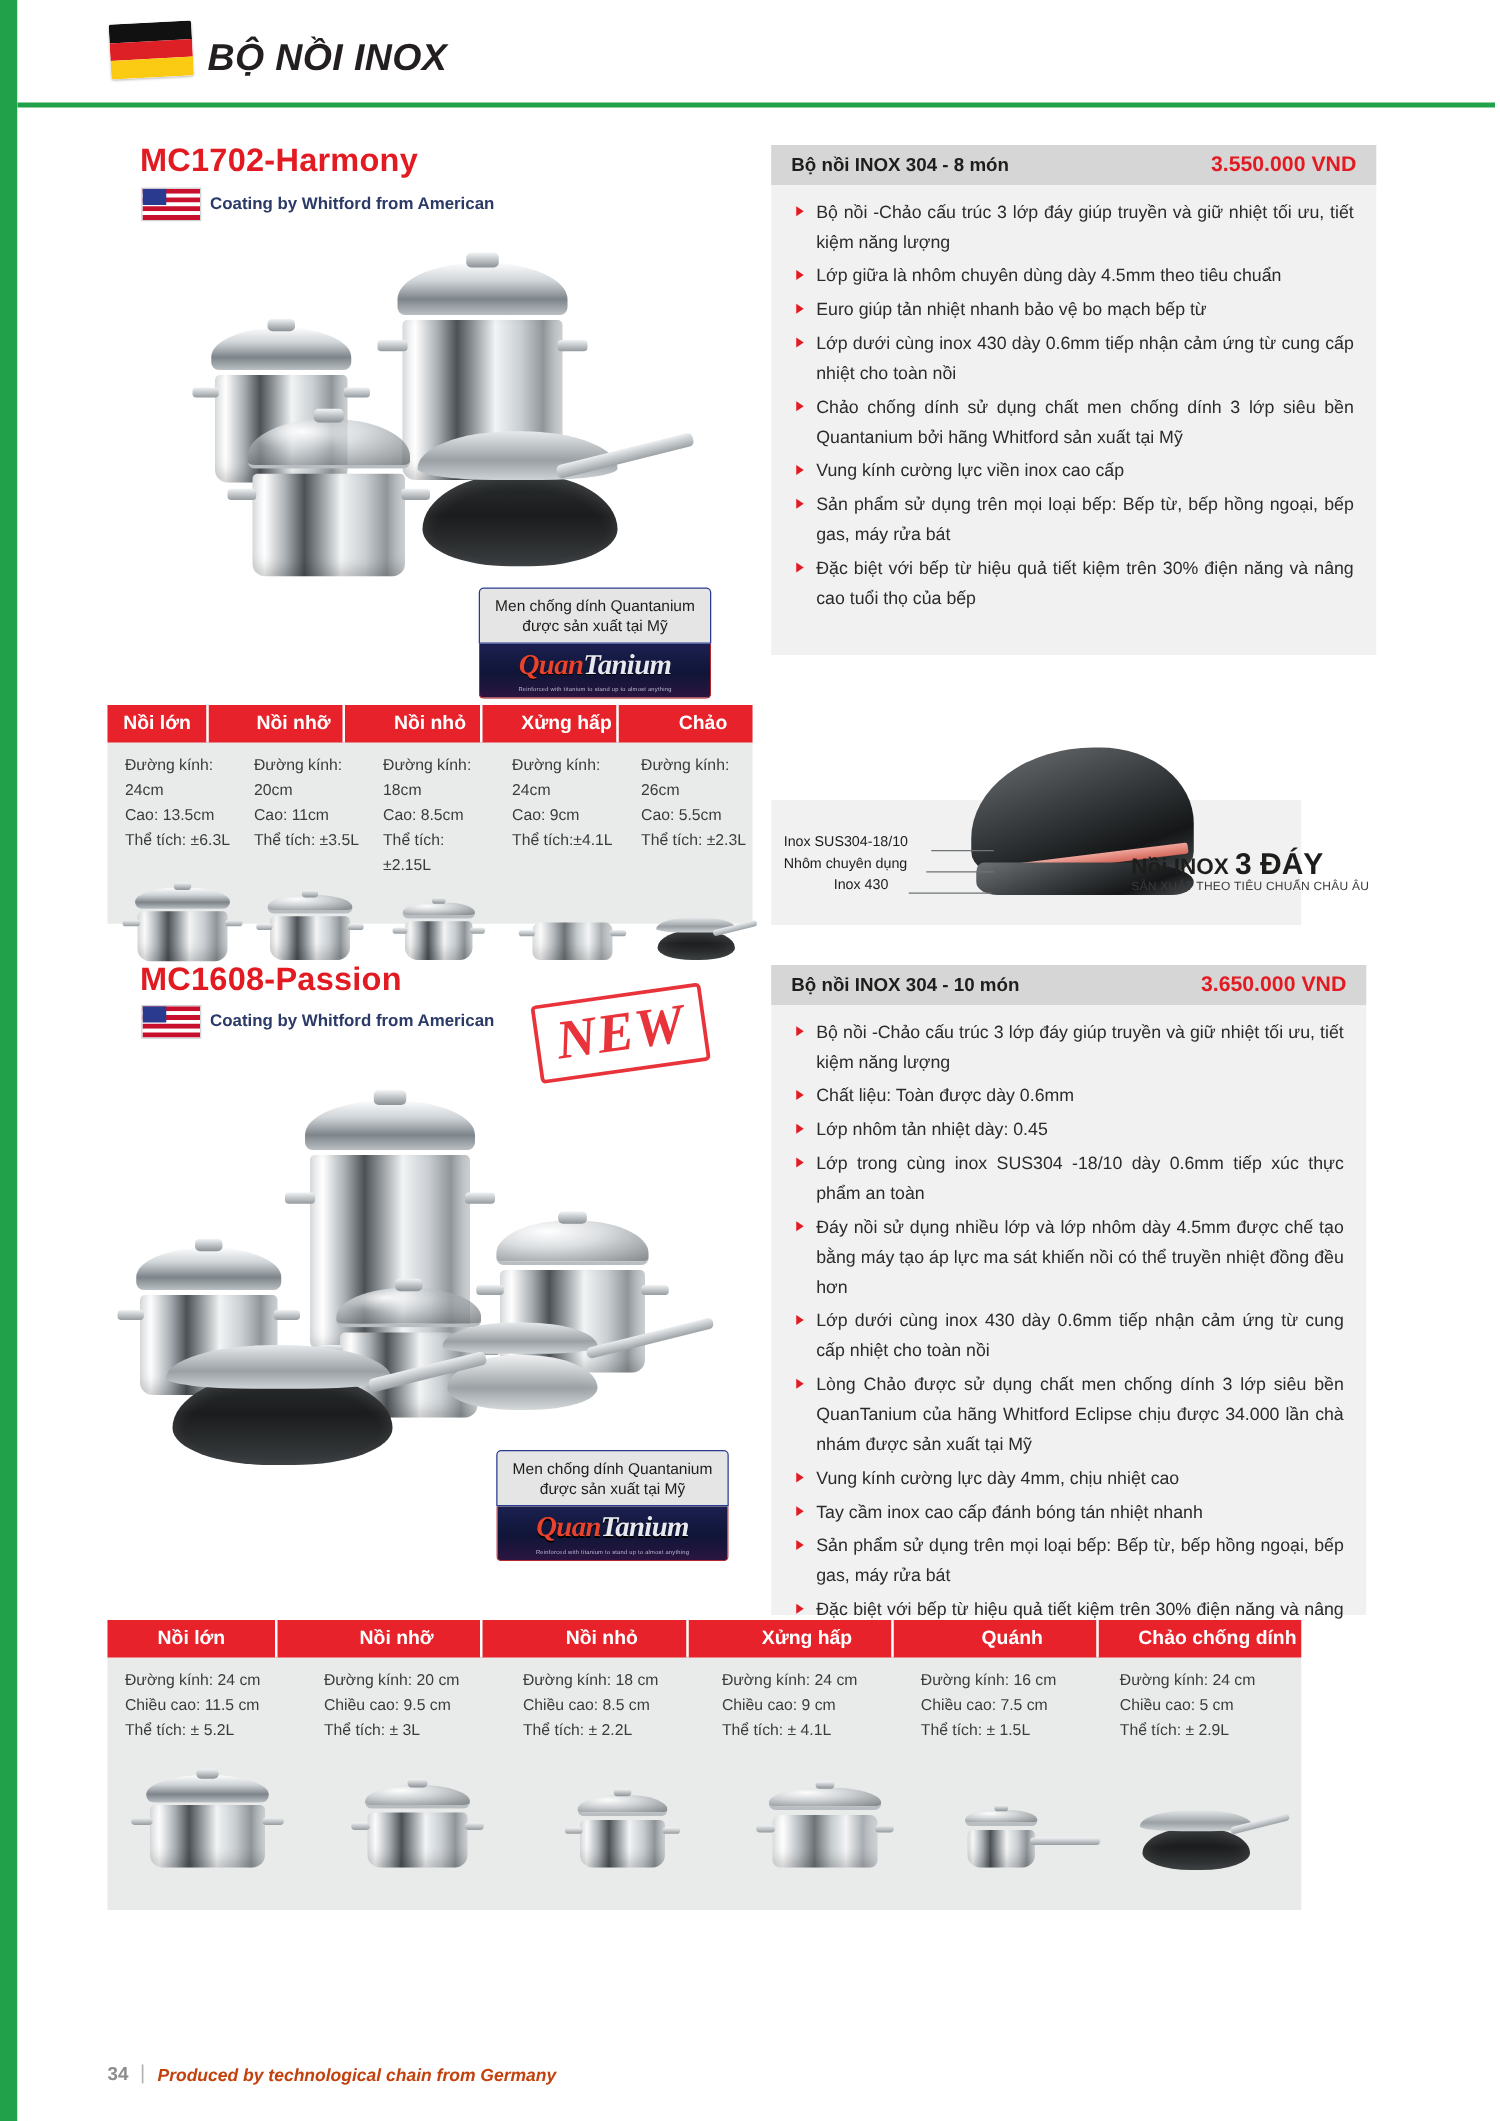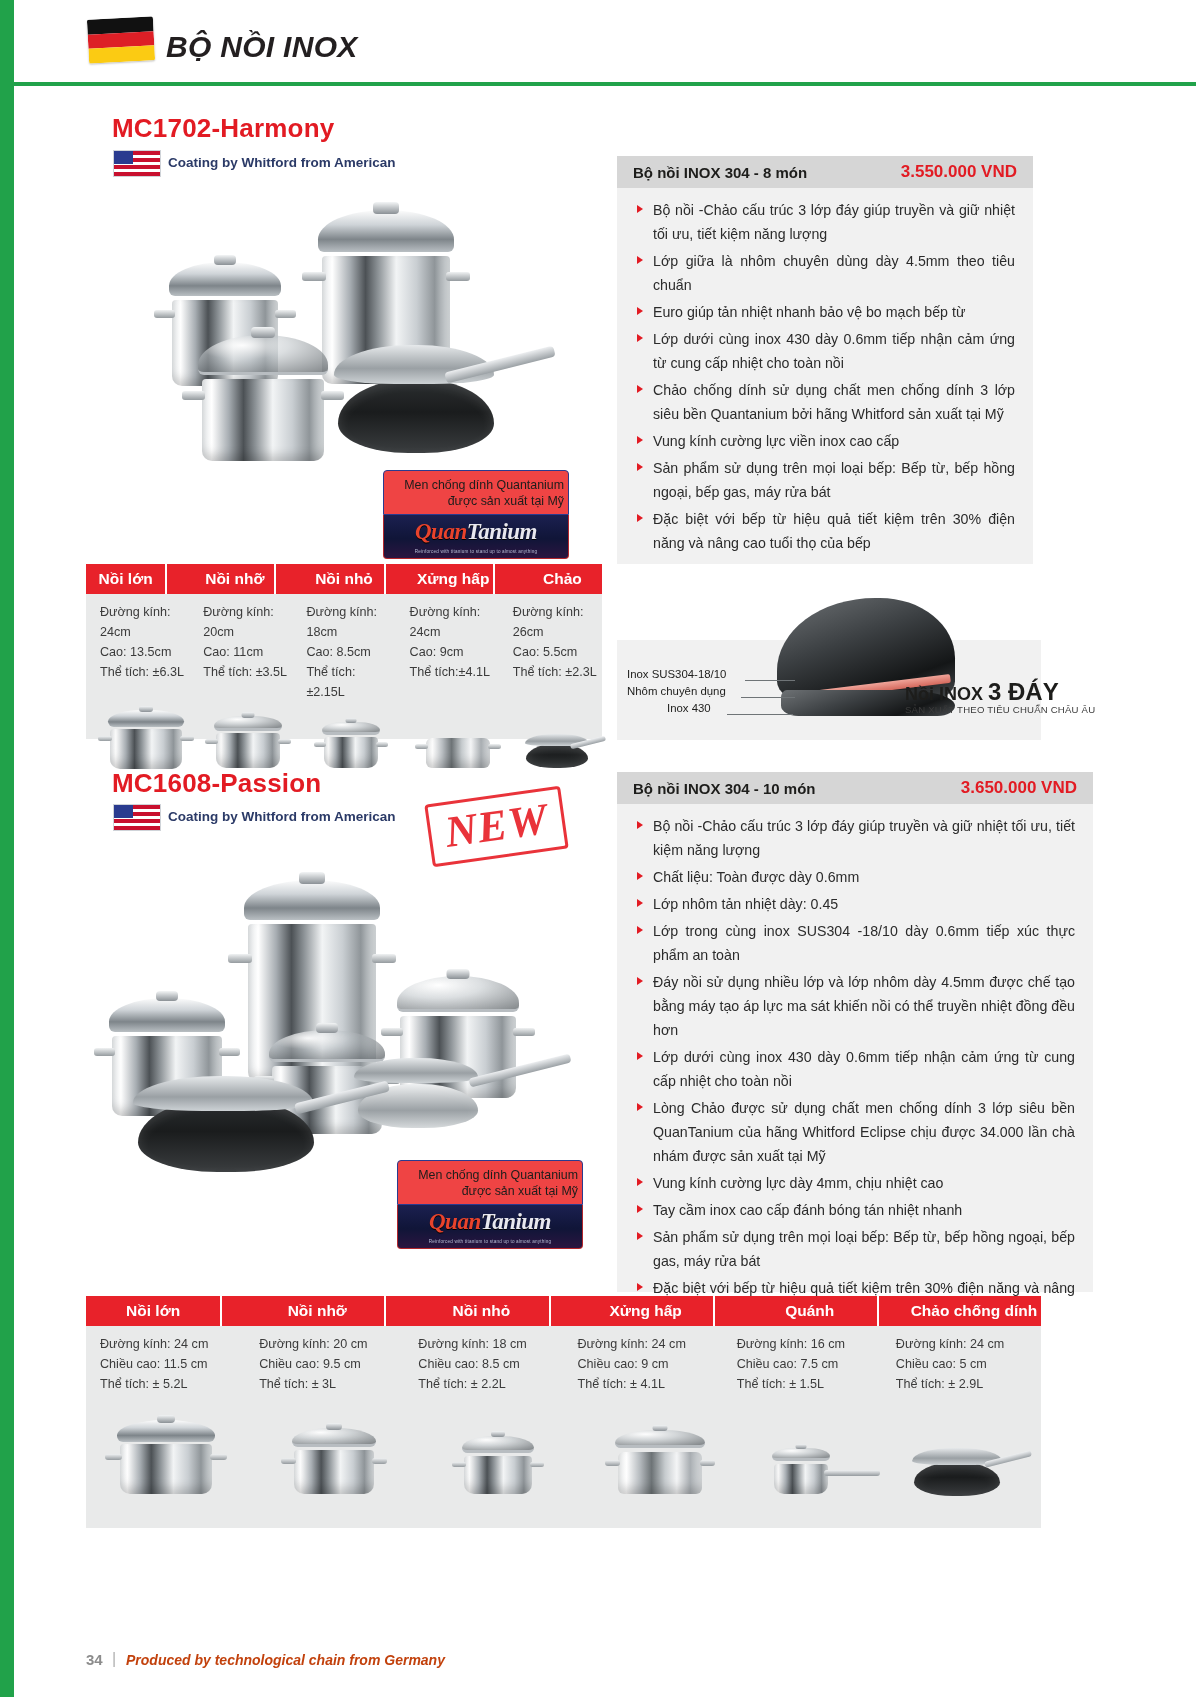--- a/index.html
+++ b/index.html
@@ -89,23 +89,23 @@
     border-left: 6px solid #e21b23;
   }
   .bullet span.txt {
     display: block; font-size: 14.2px; line-height: 24px;
     color: #2b2b2b; text-align: justify; text-justify: inter-word;
   }
 
   
   .qbadge { position: absolute; width: 186px; }
   .qbadge .cap {
-    border: 1.5px solid #2a3b8f; background: #ef4444;
+    border: 1.5px solid #2a3b8f; background: #e5e5e5;
     border-radius: 4px 4px 0 0;
-    text-align: right; padding: 6px 4px 5px;
+    text-align: center; padding: 6px 4px 5px;
     font-size: 12.4px; line-height: 16px; color: #1d1d1b;
   }
   .qbadge .logo {
     height: 44px; background: linear-gradient(180deg,#1b2050 0%, #101538 55%, #2b1540 100%);
     border: 1.5px solid #b3262c; border-top: none;
     border-radius: 0 0 4px 4px;
     position: relative; overflow: hidden;
   }
   .qbadge .logo .qt {
     position: absolute; left: 0; right: 0; top: 4px;
@@ -321,21 +321,21 @@
     <div class="cap">
       <div>Men chống dính Quantanium</div>
       <div>được sản xuất tại Mỹ</div>
     </div>
     <div class="logo">
       <div class="qt"><b class="red">Quan</b><b>Tanium</b></div>
       <div class="sub">Reinforced with titanium to stand up to almost anything</div>
     </div>
   </div>
 
-  <div class="panel" style="left:617px; top:116px; width:416px; height:408px;margin-top:40px;">
+  <div class="panel" style="left:617px; top:116px; width:484px; height:408px;">
     <div class="panel-head">
       <span class="pname">Bộ nồi INOX 304 - 8 món</span>
       <span class="pprice">3.550.000 VND</span>
     </div>
     <div class="bullets">
       <div class="bullet">
           <span class="tri"></span>
           <span class="txt">Bộ nồi -Chảo cấu trúc 3 lớp đáy giúp truyền và giữ nhiệt tối ưu, tiết kiệm năng lượng</span>
         </div>
       <div class="bullet">

